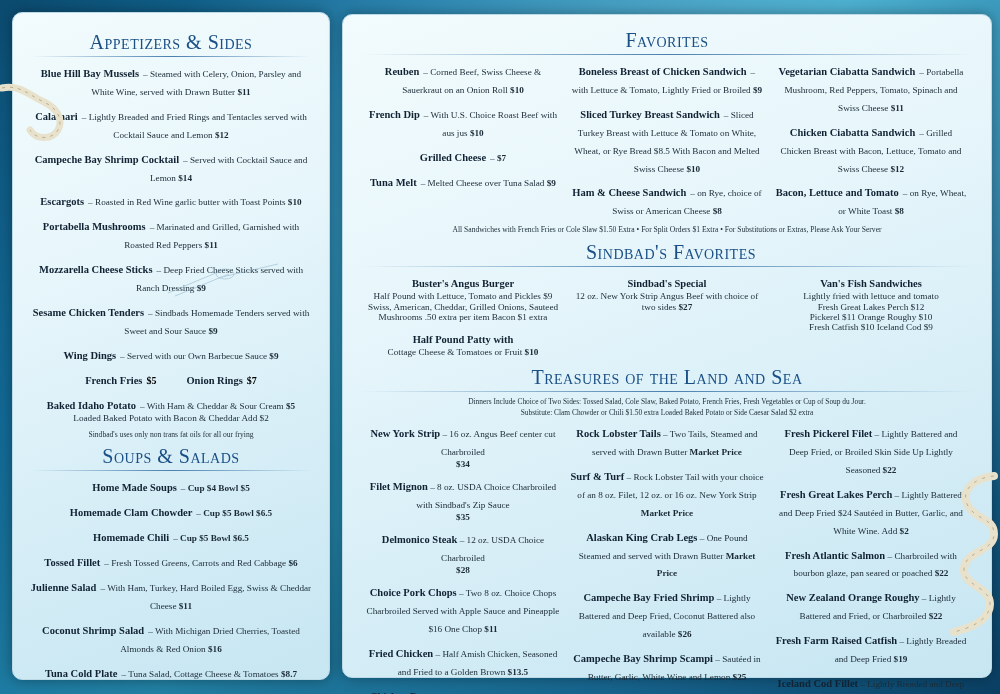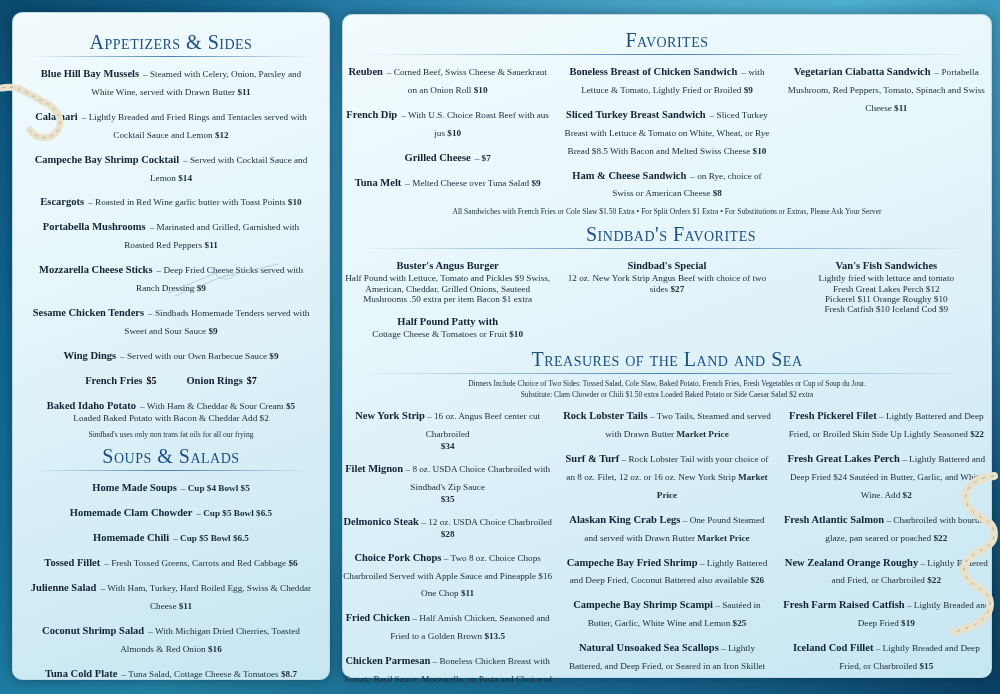--- a/index.html
+++ b/index.html
@@ -38,21 +38,21 @@
   
   .sc{font-variant:small-caps;}
 
   .item{margin:0 0 7px;text-align:center;line-height:1.12;}
   .item .n{font-weight:bold;color:#123; font-size:10.5px;}
   .item .d{font-size:9.2px;color:#1b2b36;}
   .item .p{font-weight:bold;}
   .fineprint{font-size:7.6px;text-align:center;color:#20313d;line-height:1.25;margin:4px 12px;}
 
   
-  .three{display:flex;gap:10px;padding:0 0;}
+  .three{display:flex;gap:10px;padding:0 23px;}
   .three > div{flex:1;}
   .sub{font-size:8.2px;text-align:center;color:#1b2b36;line-height:1.2;margin:0 14px 5px;}
 
   
   .rope{position:absolute;}
 
   .fries-wing{position:absolute;left:150px;top:245px;width:120px;height:40px;opacity:.45;}
 </style>
 </head>
 <body>
@@ -218,20 +218,30 @@
         <span class="n">Ham &amp; Cheese Sandwich</span>
         <span class="d"> – <span>on Rye, choice of Swiss or American Cheese</span>
         <span class="p">$8</span></span>
       </div>
     </div>
     <div>
       <div class="item">
         <span class="n">Vegetarian Ciabatta Sandwich</span>
         <span class="d"> – <span>Portabella Mushroom, Red Peppers, Tomato, Spinach and Swiss Cheese</span>
         <span class="p">$11</span></span>
+      </div>
+      <div class="item">
+        <span class="n">Chicken Ciabatta Sandwich</span>
+        <span class="d"> – <span>Grilled Chicken Breast with Bacon, Lettuce, Tomato and Swiss Cheese</span>
+        <span class="p">$12</span></span>
+      </div>
+      <div class="item">
+        <span class="n">Bacon, Lettuce and Tomato</span>
+        <span class="d"> – <span>on Rye, Wheat, or White Toast</span>
+        <span class="p">$8</span></span>
       </div>
     </div>
   </div>
 
   <div class="sub" style="font-size:7.6px;">All Sandwiches with French Fries or Cole Slaw $1.50 Extra   •   For Split Orders $1 Extra   •   For Substitutions or Extras, Please Ask Your Server</div>
 
   <div class="hdr" style="padding-top:2px;padding-left:8px;">
     <span class="big sc">Sindbad's Favorites</span>
   </div>
   <div class="rule"></div>

